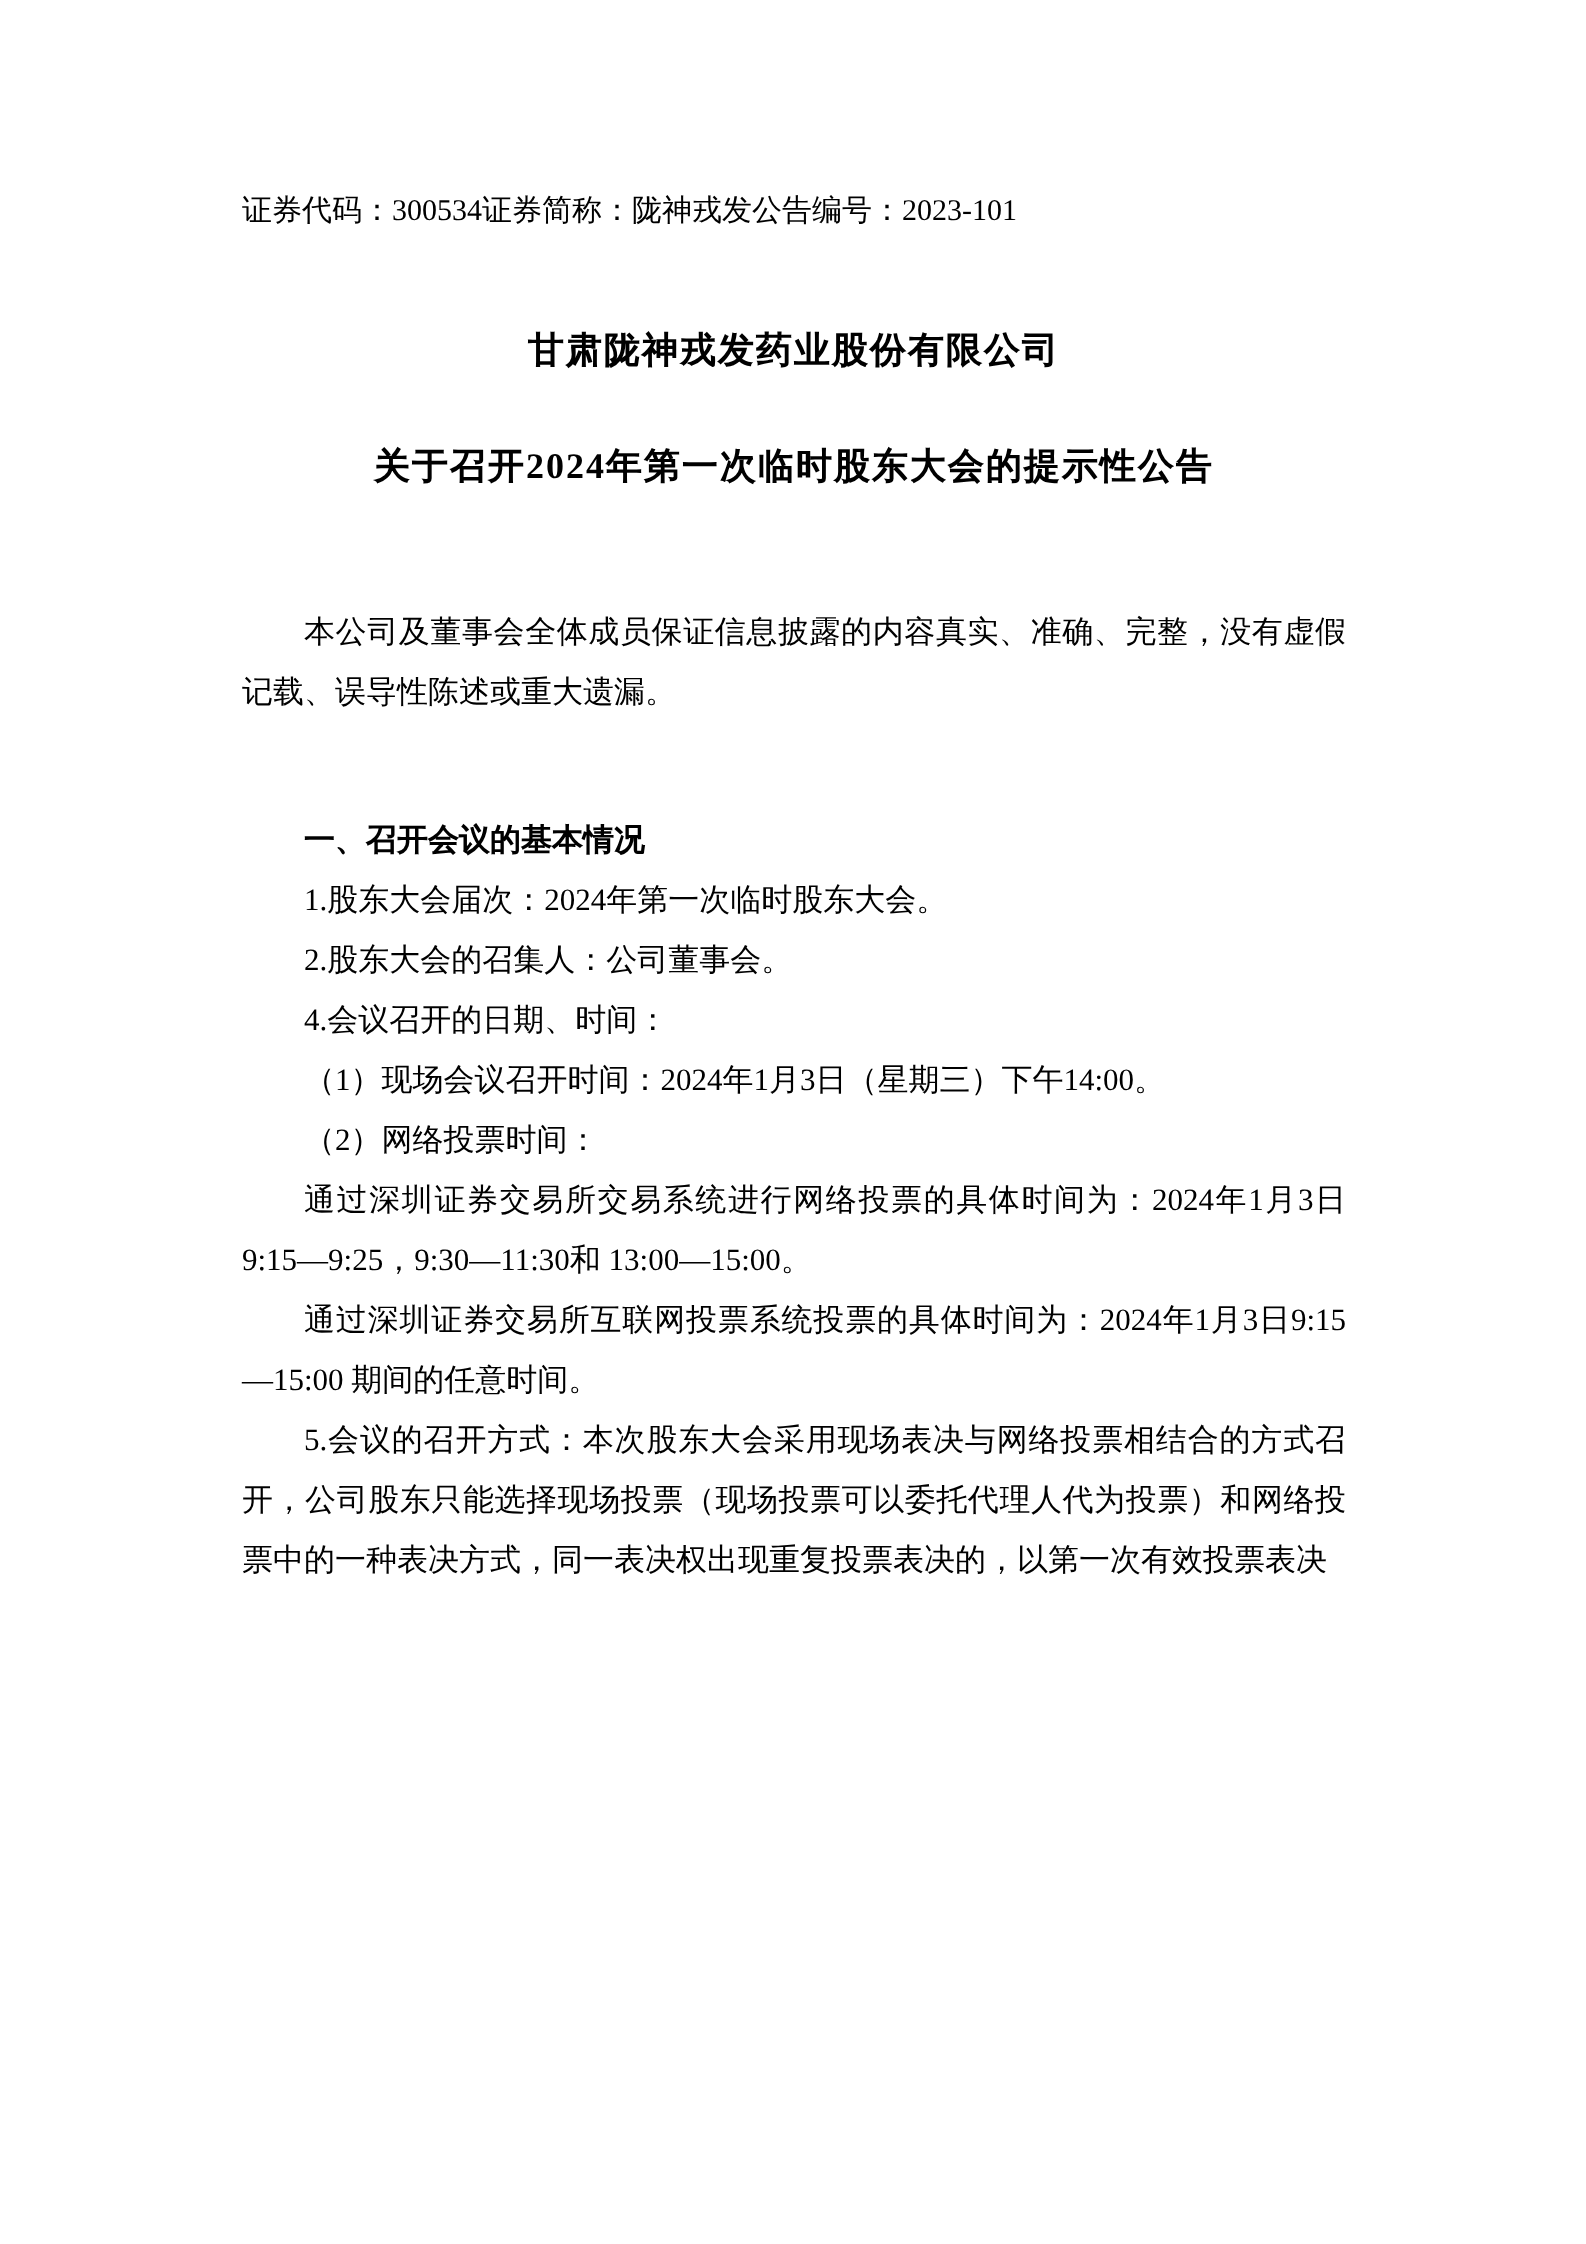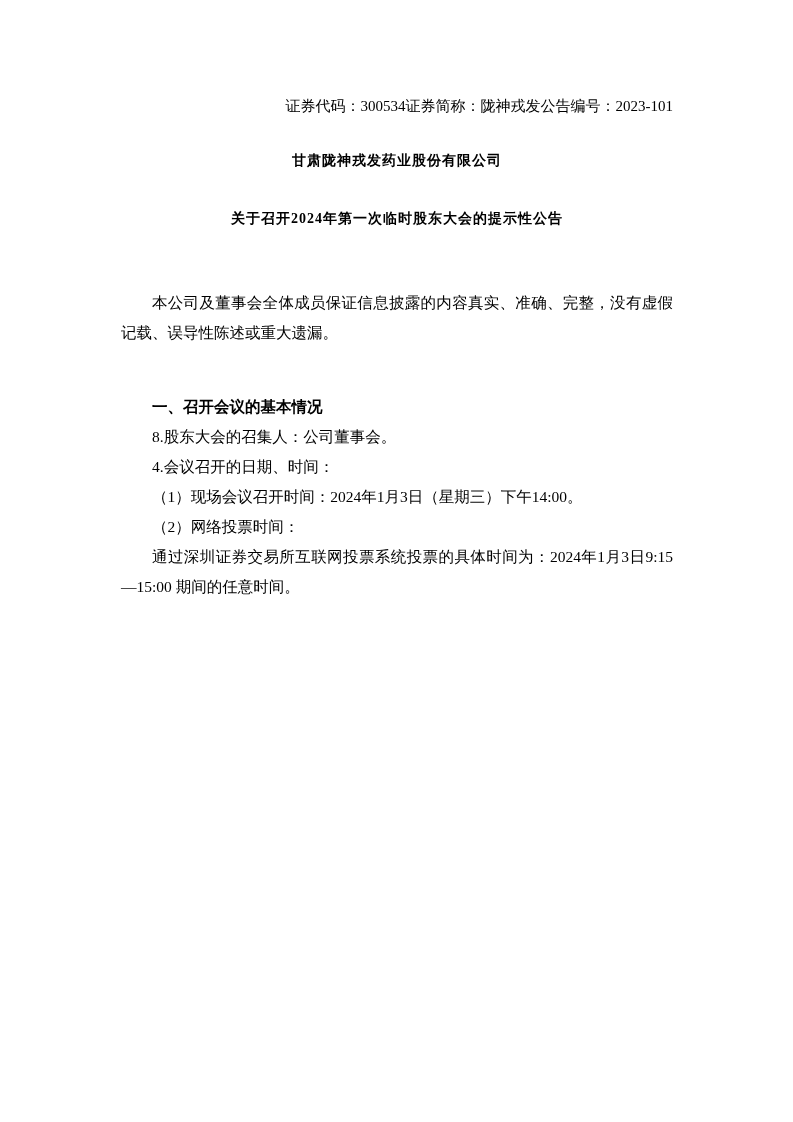--- a/index.html
+++ b/index.html
@@ -13,29 +13,29 @@
     height: 1122px;
     box-sizing: border-box;
     background: #ffffff;
     padding: 96px 120px 0 121px;
     overflow: hidden;
     font-family: "Liberation Serif", "DejaVu Serif", serif;
     color: #000000;
   }
   .header-row {
     display: flex;
-    justify-content: flex-end;
+    justify-content: flex-start;
     align-items: baseline;
     font-size: 15px;
     line-height: 20px;
-    margin-bottom: 30px;
+    margin-bottom: 44px;
     white-space: nowrap;
   }
   .doc-title {
-    font-size: 14px;
+    font-size: 18px;
     font-weight: bold;
     text-align: center;
     margin: 0;
     line-height: 30px;
     letter-spacing: 1px;
   }
   .doc-title.first {
     margin-bottom: 13px;
   }
   .doc-title.second {
@@ -68,19 +68,22 @@
     <span>证券简称：陇神戎发</span>
     <span>公告编号：2023-101</span>
   </div>
 
   <h1 class="doc-title first">甘肃陇神戎发药业股份有限公司</h1>
   <h1 class="doc-title second">关于召开2024年第一次临时股东大会的提示性公告</h1>
 
   <p class="para declaration">本公司及董事会全体成员保证信息披露的内容真实、准确、完整，没有虚假记载、误导性陈述或重大遗漏。</p>
 
   <p class="para section-heading">一、召开会议的基本情况</p>
-  <p class="para">8.股东大会的召集人：公司董事会。</p>
+  <p class="para">1.股东大会届次：2024年第一次临时股东大会。</p>
+  <p class="para">2.股东大会的召集人：公司董事会。</p>
   <p class="para">4.会议召开的日期、时间：</p>
   <p class="para">（1）现场会议召开时间：2024年1月3日（星期三）下午14:00。</p>
   <p class="para">（2）网络投票时间：</p>
+  <p class="para">通过深圳证券交易所交易系统进行网络投票的具体时间为：2024年1月3日9:15—9:25，9:30—11:30和 13:00—15:00。</p>
   <p class="para">通过深圳证券交易所互联网投票系统投票的具体时间为：2024年1月3日9:15—15:00 期间的任意时间。</p>
+  <p class="para">5.会议的召开方式：本次股东大会采用现场表决与网络投票相结合的方式召开，公司股东只能选择现场投票（现场投票可以委托代理人代为投票）和网络投票中的一种表决方式，同一表决权出现重复投票表决的，以第一次有效投票表决</p>
 
 </div>
 
 </body></html>

